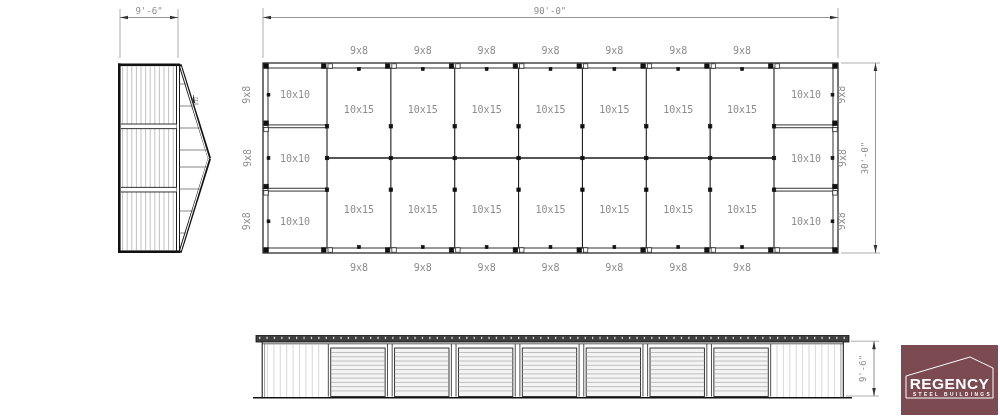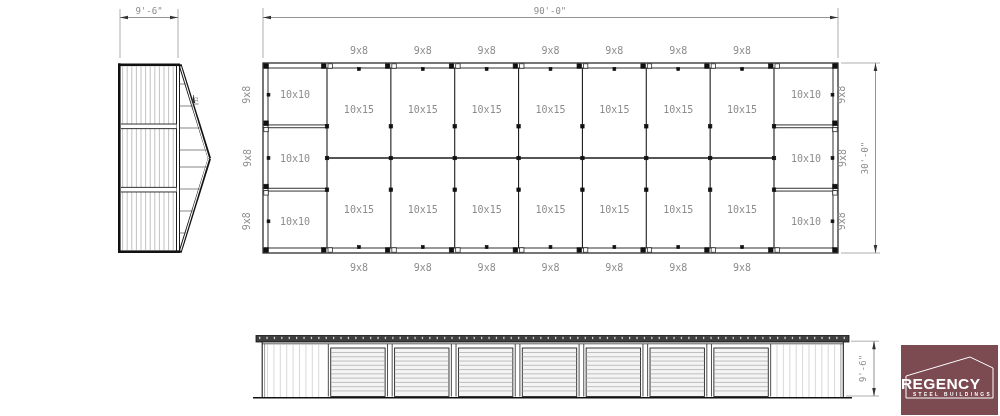--- a/index.html
+++ b/index.html
@@ -3,21 +3,21 @@
 <meta charset="utf-8">
 <style>
   html,body{margin:0;padding:0;}
   body{width:1000px;height:416px;background:#ffffff;position:relative;overflow:hidden;
        font-family:"DejaVu Sans Mono", monospace;}
   .sheet{position:absolute;left:0;top:0;width:1000px;height:416px;}
   #drawing{position:absolute;left:0;top:0;}
   text{font-family:"DejaVu Sans Mono", monospace;}
   .logo{position:absolute;left:901px;top:345px;width:97px;height:70px;background:#7c4b52;}
   .logo svg{position:absolute;left:0;top:0;}
-  .logo-brand{position:absolute;left:0;top:31px;width:100%;text-align:left;
+  .logo-brand{position:absolute;left:0;top:31px;width:100%;text-align:center;
       font-family:"Liberation Sans", sans-serif;font-weight:bold;font-size:15.5px;
       letter-spacing:.4px;color:#ffffff;line-height:1;}
   .logo-tagline{position:absolute;left:3px;top:48px;width:100%;text-align:center;
       font-family:"Liberation Sans", sans-serif;font-weight:bold;font-size:4.8px;
       letter-spacing:2.4px;color:#ffffff;line-height:1;}
 </style>
 </head>
 <body>
 
 <div class="sheet">

